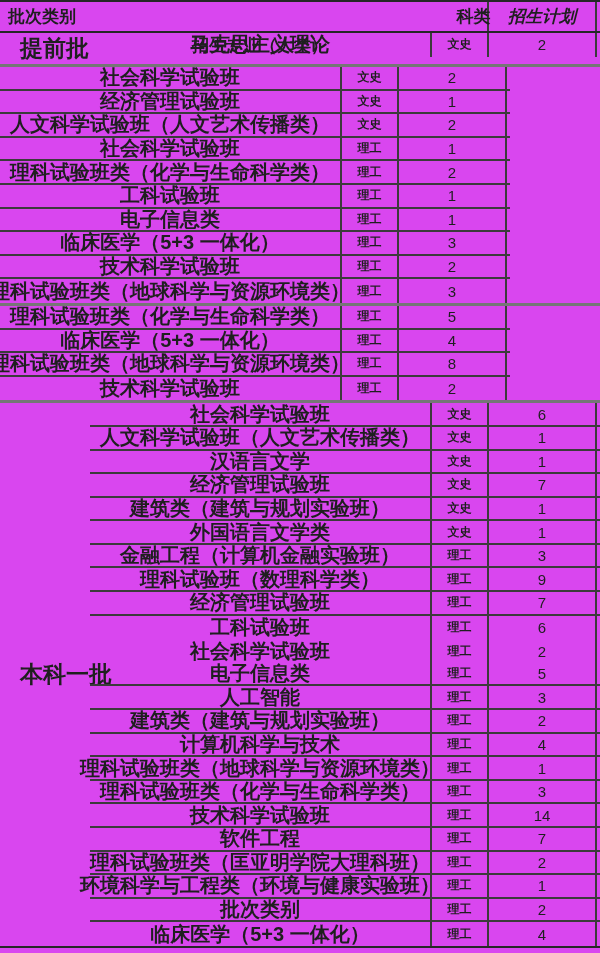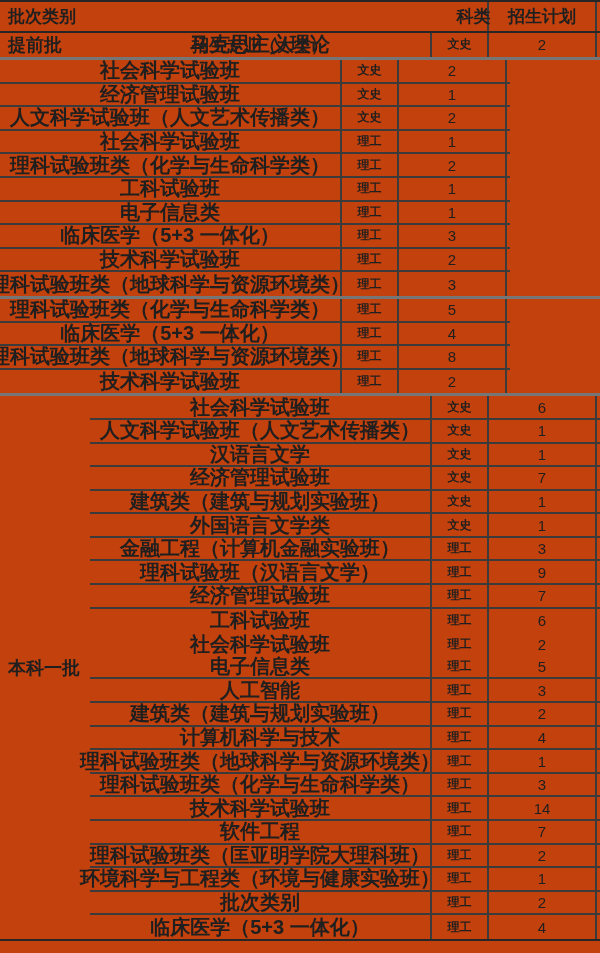--- a/index.html
+++ b/index.html
@@ -10,21 +10,21 @@
   body {
     width: 600px;
     height: 953px;
     font-family: "Liberation Sans", sans-serif;
     color: #1f1f1f;
     overflow: hidden;
   }
   .page {
     width: 600px;
     height: 953px;
-    background: #c2410c;
+    background: #d946ef;
   }
   .table {
     width: 600px;
     border-top: 2px solid #262626;
     border-bottom: 2px solid #262626;
     box-sizing: border-box;
   }
   
   .header-row {
     display: flex;
@@ -52,37 +52,38 @@
     margin-top: 43px;
   }
   .h-subject {
     width: 57px;
     border-right: 2px solid #3b3b3b;
     padding-left: 28px;
   }
   .h-plan {
     width: 108px;
     border-right: 2px solid #3b3b3b;
+    font-style: italic;
   }
   
   .batch-group {
     display: flex;
     border-bottom: 3px solid #767676;
   }
   .batch-group:last-child {
     border-bottom: none;
   }
   .batch-label {
     width: 90px;
     box-sizing: border-box;
-    padding-left: 8px;
+    padding-left: 20px;
     display: flex;
     align-items: center;
     font-weight: 700;
-    font-size: 18px;
+    font-size: 23px;
     white-space: nowrap;
   }
   .group-rows {
     width: 510px;
   }
   .table-row {
     display: flex;
     height: 23.6px;
     box-sizing: border-box;
     border-bottom: 2px solid #3b3b3b;
@@ -249,21 +250,21 @@
               <div class="cell cell-major">外国语言文学类</div>
               <div class="cell cell-subject">文史</div>
               <div class="cell cell-plan">1</div>
             </div>
             <div class="table-row">
               <div class="cell cell-major">金融工程（计算机金融实验班）</div>
               <div class="cell cell-subject">理工</div>
               <div class="cell cell-plan">3</div>
             </div>
             <div class="table-row">
-              <div class="cell cell-major">理科试验班（汉语言文学）</div>
+              <div class="cell cell-major">理科试验班（数理科学类）</div>
               <div class="cell cell-subject">理工</div>
               <div class="cell cell-plan">9</div>
             </div>
             <div class="table-row">
               <div class="cell cell-major">经济管理试验班</div>
               <div class="cell cell-subject">理工</div>
               <div class="cell cell-plan">7</div>
             </div>
             <div class="table-row no-divider">
               <div class="cell cell-major">工科试验班</div>

